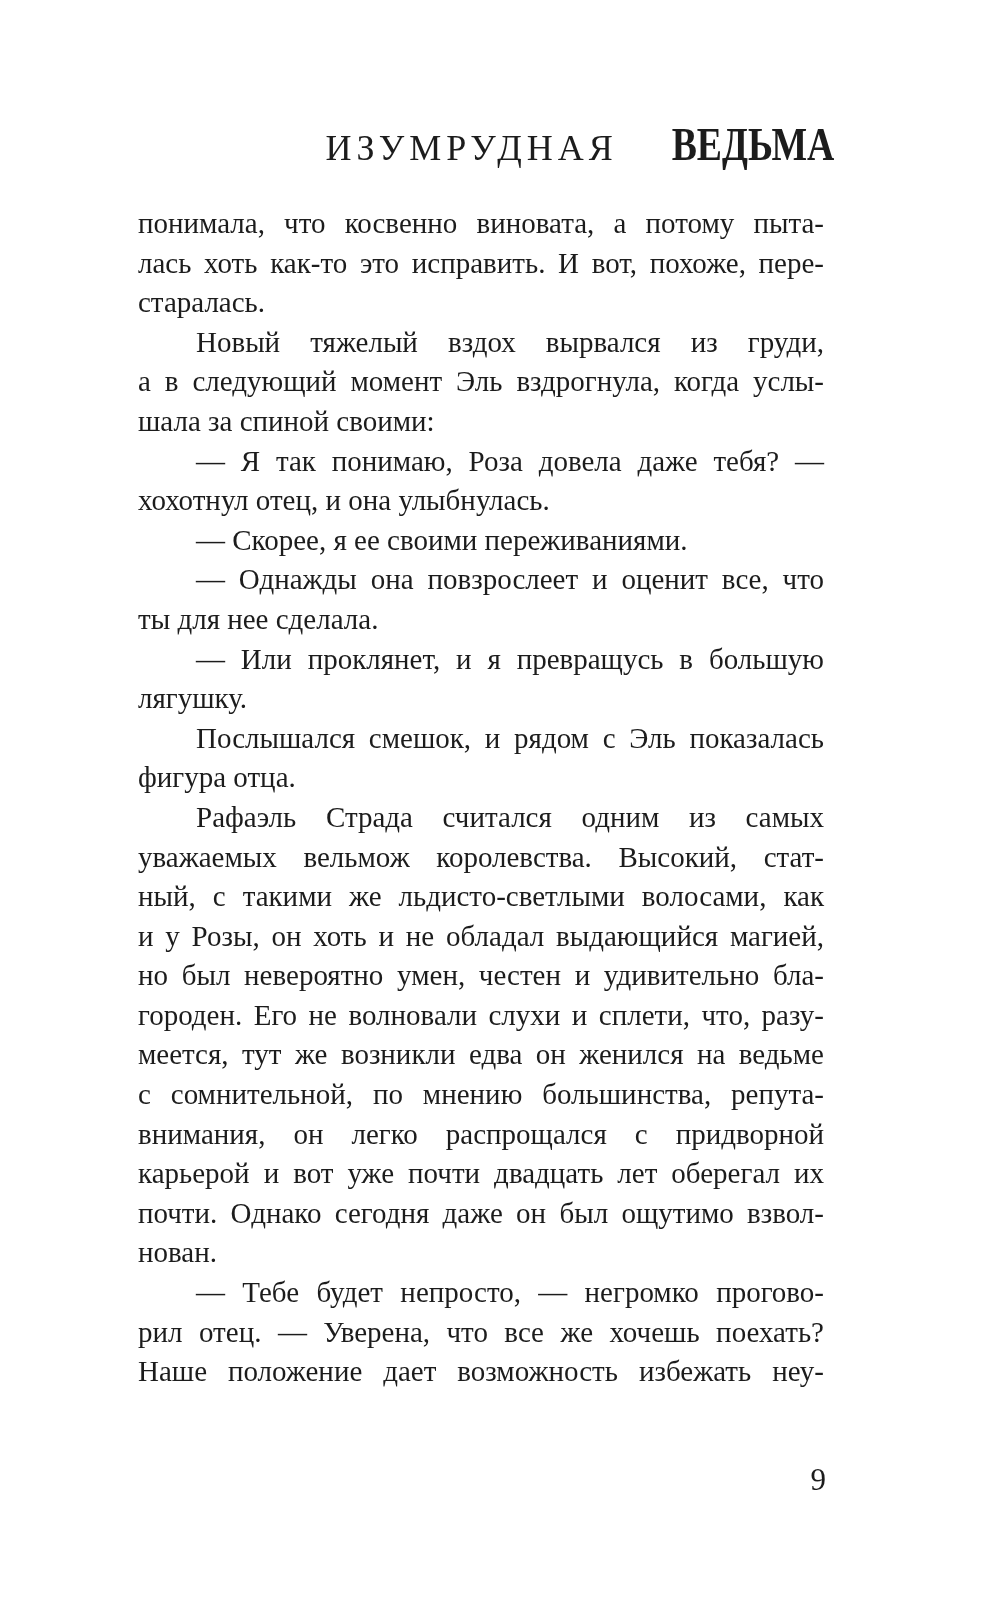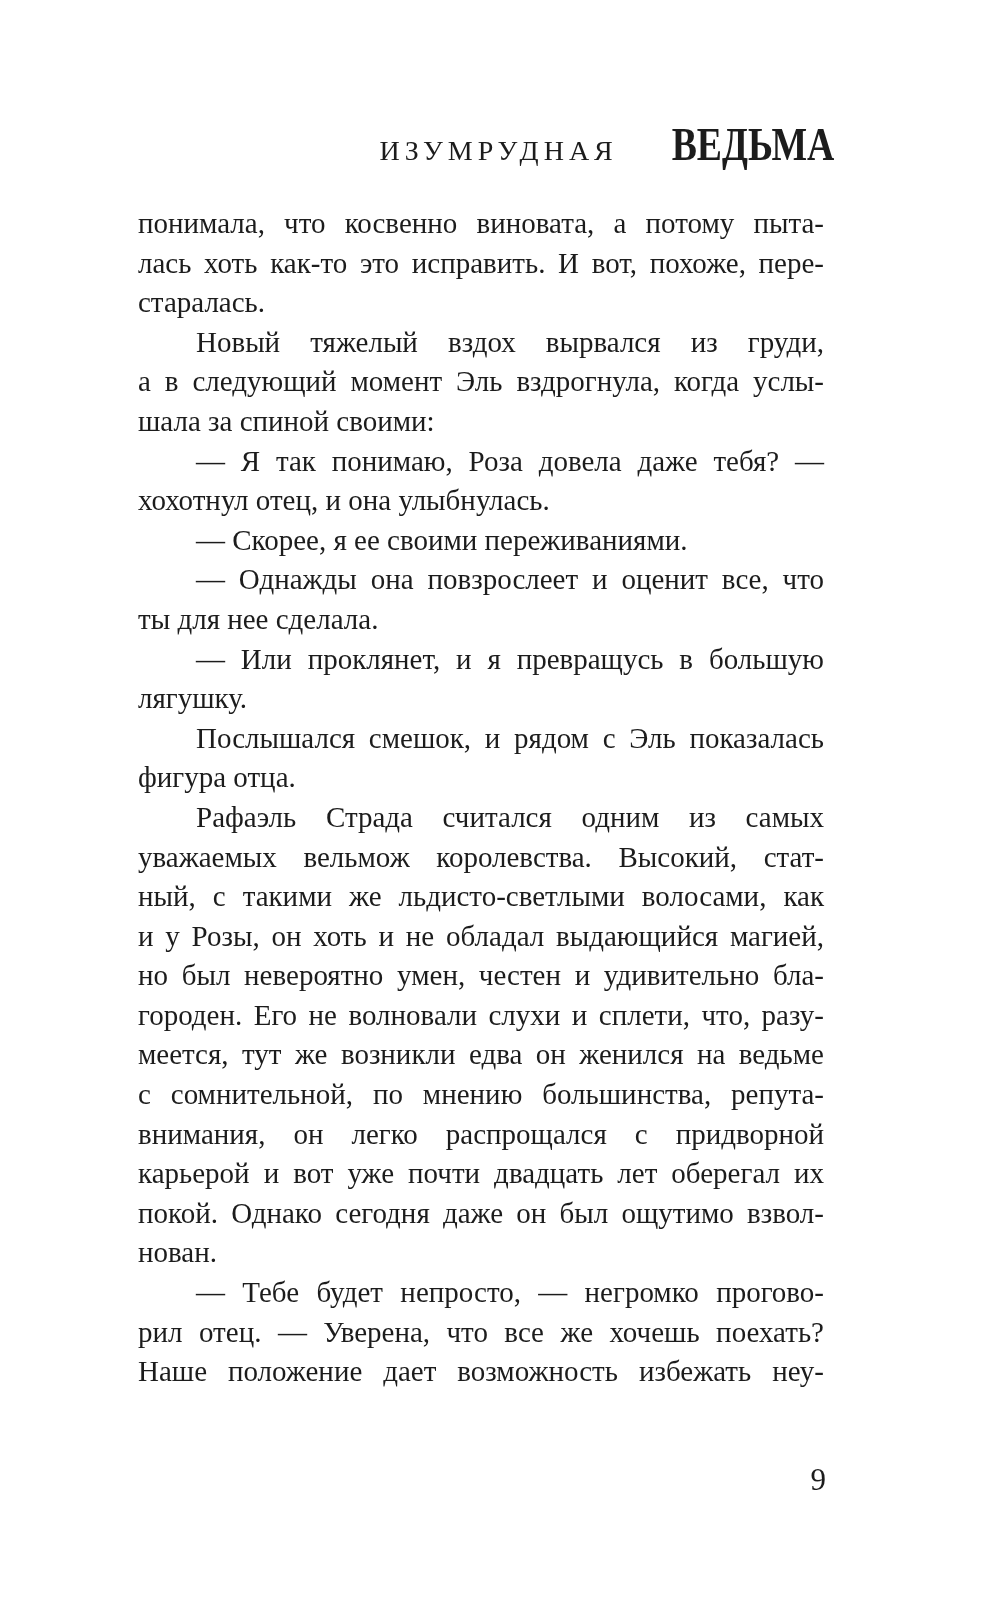--- a/index.html
+++ b/index.html
@@ -21,21 +21,21 @@
   .running-title {
     position: absolute;
     top: 118px;
     right: 166px;
     display: flex;
     align-items: baseline;
     gap: 18px;
     white-space: nowrap;
   }
   .rt-series {
-    font-size: 28px;
+    font-size: 36px;
     letter-spacing: 5px;
     font-weight: 400;
   }
   .rt-word {
     display: inline-block;
     font-size: 46px;
     font-weight: 700;
     letter-spacing: 0px;
     transform: scaleX(0.82);
     transform-origin: 100% 78%;
@@ -99,21 +99,21 @@
       <div class="line fill indent">Рафаэль Страда считался одним из самых</div>
       <div class="line fill">уважаемых вельмож королевства. Высокий, стат-</div>
       <div class="line fill">ный, с такими же льдисто-светлыми волосами, как</div>
       <div class="line fill">и у Розы, он хоть и не обладал выдающийся магией,</div>
       <div class="line fill">но был невероятно умен, честен и удивительно бла-</div>
       <div class="line fill">городен. Его не волновали слухи и сплети, что, разу-</div>
       <div class="line fill">меется, тут же возникли едва он женился на ведьме</div>
       <div class="line fill">с сомнительной, по мнению большинства, репута-</div>
       <div class="line fill">внимания, он легко распрощался с придворной</div>
       <div class="line fill">карьерой и вот уже почти двадцать лет оберегал их</div>
-      <div class="line fill">покой. Однако сегодня даже он был ощутимо взвол-</div>
+      <div class="line fill">почти. Однако сегодня даже он был ощутимо взвол-</div>
       <div class="line">нован.</div>
       <div class="line fill indent">— Тебе будет непросто, — негромко прогово-</div>
       <div class="line fill">рил отец. — Уверена, что все же хочешь поехать?</div>
       <div class="line fill">Наше положение дает возможность избежать неу-</div>
     </div>
 
   <div class="page-number">9</div>
 
 </div>
 

